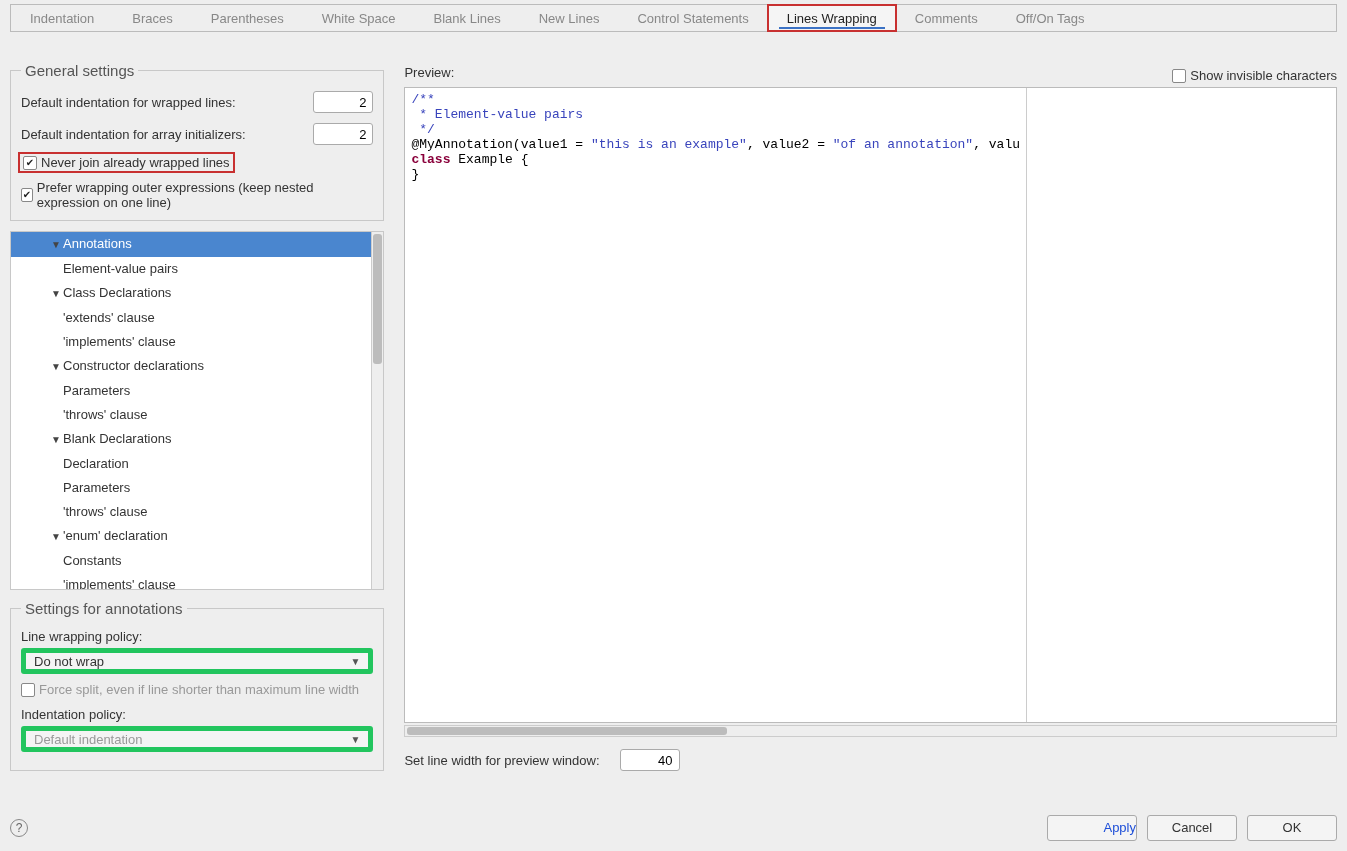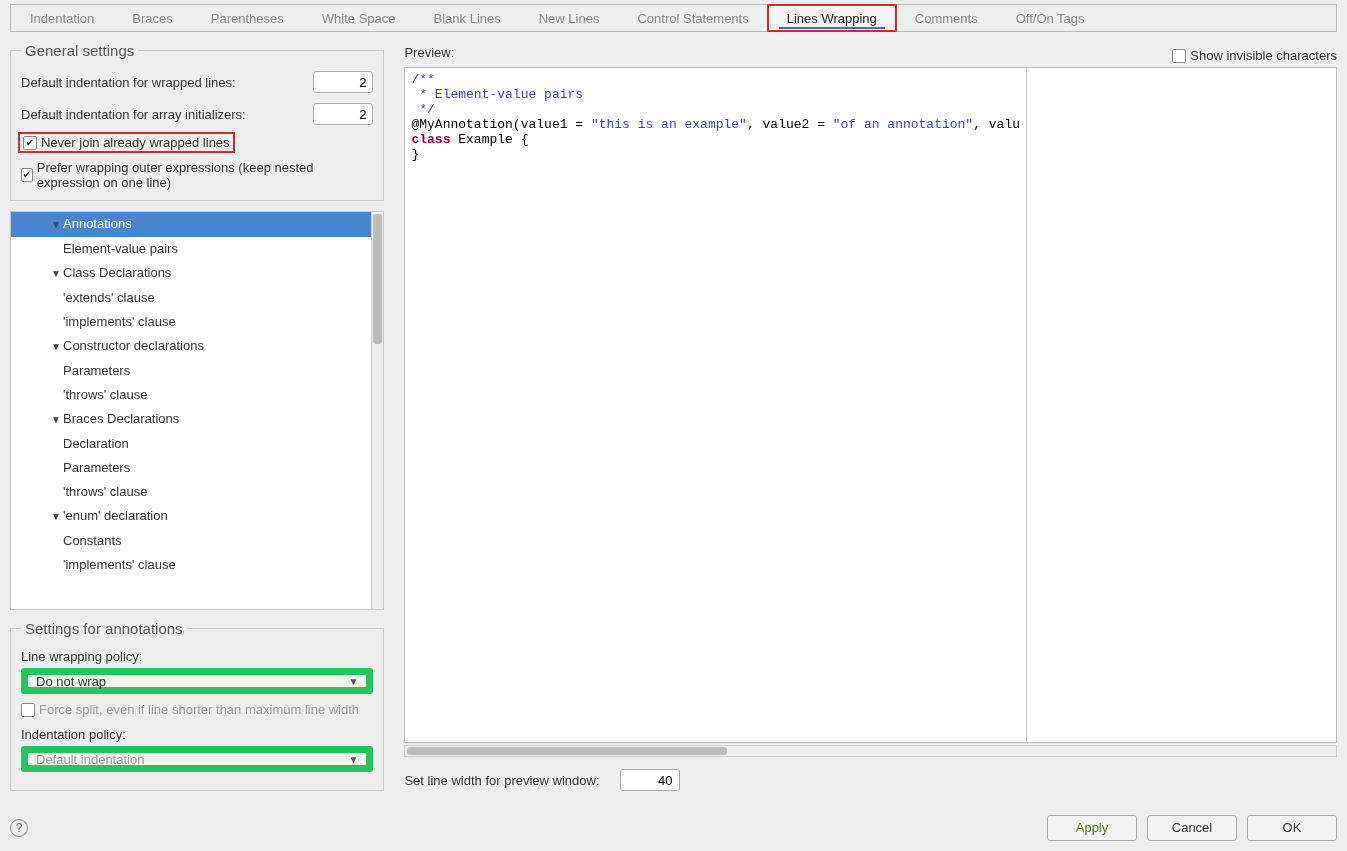--- a/index.html
+++ b/index.html
@@ -10,20 +10,21 @@
       background: #eeeeee;
       overflow: hidden;
     }
     .window {
       width: 1347px;
       height: 851px;
       background: #eeeeee;
       display: flex;
       flex-direction: column;
       padding: 4px 10px 10px 10px;
+      gap: 20px;
     }
     .tabs {
       display: flex;
       border: 1px solid #bbb;
       background: #eee;
       height: 28px;
       margin-bottom: 10px;
     }
     .tab {
       padding: 0 18px;
@@ -140,21 +141,21 @@
       position:absolute;
       top:2px; left:1px; right:1px;
       height:130px;
       background:#bcbcbc;
       border-radius:3px;
     }
     .select {
       display:flex;
       align-items:center;
       justify-content:space-between;
-      border:7px solid #22c55e;
+      border:5px solid #22c55e;
       background:#f4f4f4;
       height:26px;
       padding:0 8px;
       border-radius:3px;
       margin-top:4px;
       margin-bottom:8px;
       text-align:center;
     }
     .select .arrow { font-size:10px; color:#555;}
     .preview-header {
@@ -232,21 +233,21 @@
       min-width:90px;
       height:26px;
       border:1px solid #aaa;
       background:#f4f4f4;
       border-radius:3px;
       font-size:13px;
       color:#333;
       text-align:center;
       line-height:24px;
     }
-    .btn.disabled { color:#4d7c0f; }
+    .btn.disabled { color:#1d4ed8;text-align:right; }
     .code .c-blue { color:#3944bc; }
     .code .c-str { color:#3944bc; }
     .code .c-kw { color:#8a003b; font-weight:bold;}
   </style>
 </head>
 <body>
 
 <div class="window">
   <div class="tabs" id="tabs-bar">
       <div class="tab">Indentation</div>
@@ -288,21 +289,21 @@
       <div class="tree-container">
         <div class="tree" id="tree">
             <div class="tree-item lvl1 selected"><span class="twisty">▼</span><span>Annotations</span></div>
             <div class="tree-item lvl2"><span>Element-value pairs</span></div>
             <div class="tree-item lvl1"><span class="twisty">▼</span><span>Class Declarations</span></div>
             <div class="tree-item lvl2"><span>'extends' clause</span></div>
             <div class="tree-item lvl2"><span>'implements' clause</span></div>
             <div class="tree-item lvl1"><span class="twisty">▼</span><span>Constructor declarations</span></div>
             <div class="tree-item lvl2"><span>Parameters</span></div>
             <div class="tree-item lvl2"><span>'throws' clause</span></div>
-            <div class="tree-item lvl1"><span class="twisty">▼</span><span>Braces Declarations</span></div>
+            <div class="tree-item lvl1"><span class="twisty">▼</span><span>Blank Declarations</span></div>
             <div class="tree-item lvl2"><span>Declaration</span></div>
             <div class="tree-item lvl2"><span>Parameters</span></div>
             <div class="tree-item lvl2"><span>'throws' clause</span></div>
             <div class="tree-item lvl1"><span class="twisty">▼</span><span>'enum' declaration</span></div>
             <div class="tree-item lvl2"><span>Constants</span></div>
             <div class="tree-item lvl2"><span>'implements' clause</span></div>
             <div class="tree-item lvl2"></div>
           </div>
         <div class="tree-scrollbar">
           <div class="tree-thumb"></div>

